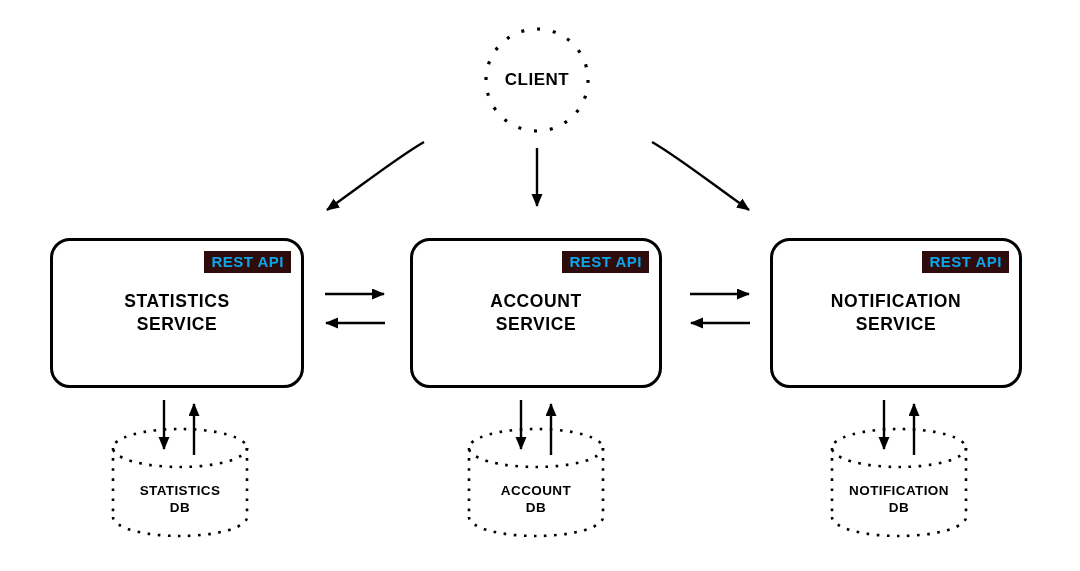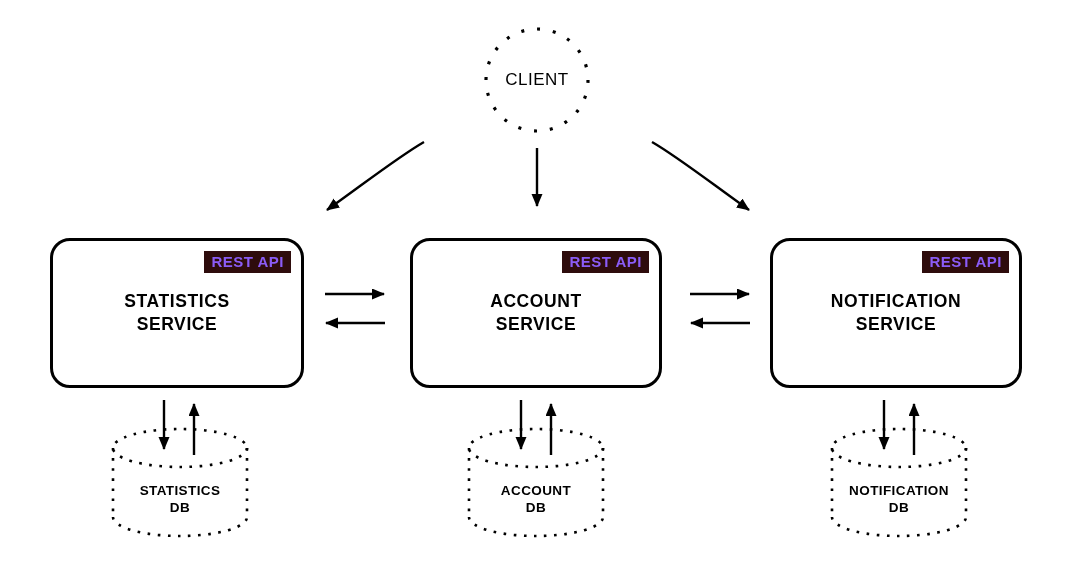--- a/index.html
+++ b/index.html
@@ -14,42 +14,42 @@
   .layer {
     position: absolute;
     left: 0; top: 0;
     width: 1080px; height: 571px;
   }
   .client-label {
     position: absolute;
     left: 486px; top: 29px;
     width: 102px; height: 102px;
     display: flex; align-items: center; justify-content: center;
-    font-weight: normal;
+    font-weight: bold;
     font-size: 17px;
     letter-spacing: 0.5px;
     color: #000000;
   }
   .service-box {
     position: absolute;
     box-sizing: border-box;
     border: 3px solid #000000;
     border-radius: 20px;
     background: #ffffff;
     display: flex; flex-direction: column;
     align-items: center; justify-content: center;
   }
   .service-box.b1 { left: 50px;  top: 238px; width: 254px; height: 150px; }
   .service-box.b2 { left: 410px; top: 238px; width: 252px; height: 150px; }
   .service-box.b3 { left: 770px; top: 238px; width: 252px; height: 150px; }
   .rest-badge {
     position: absolute;
     top: 10px; right: 10px;
     background: #2e0c0c;
-    color: #8b5cf6;
+    color: #0ea5e9;
     font-weight: bold;
     font-size: 15px;
     letter-spacing: 0.5px;
     padding: 2px 7px 3px 7px;
   }
   .service-name {
     text-align: center;
     font-weight: bold;
     font-size: 17.5px;
     line-height: 23px;

